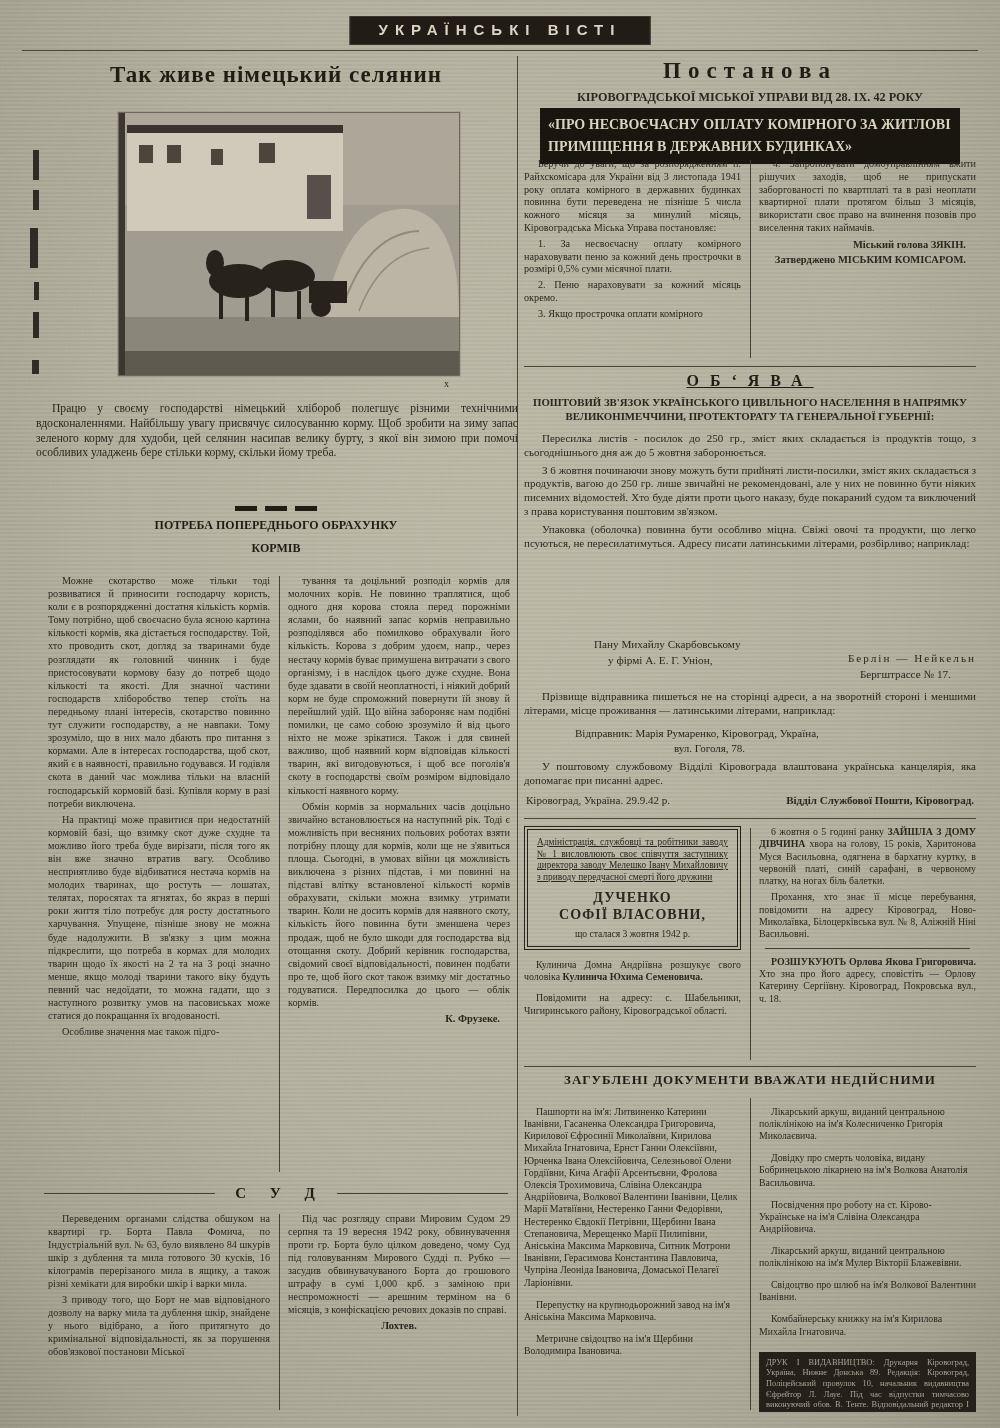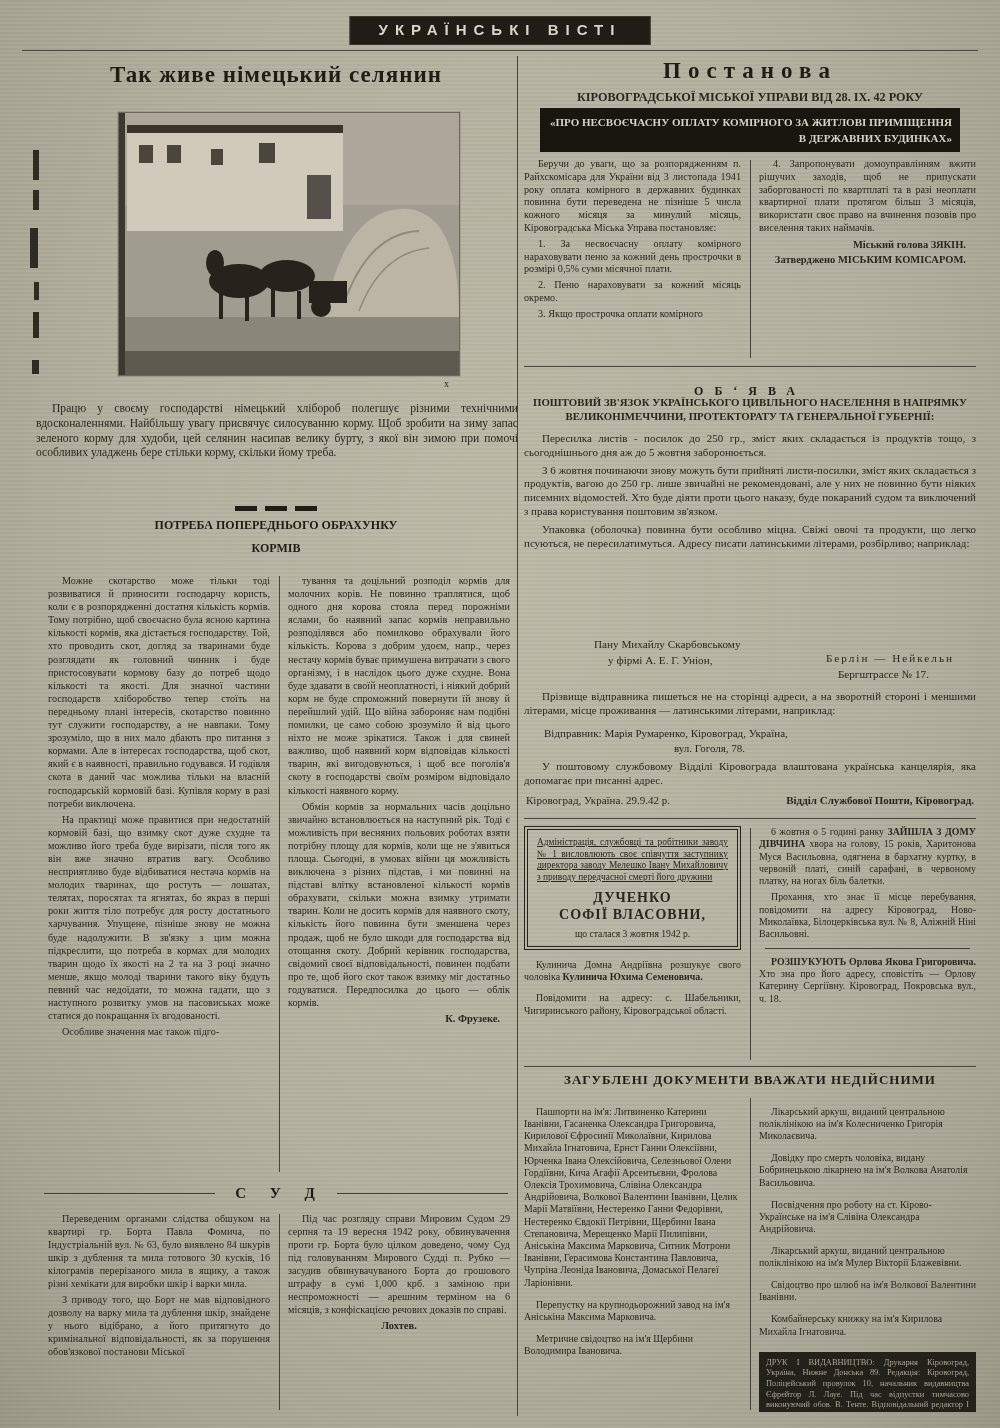--- a/index.html
+++ b/index.html
@@ -42,39 +42,39 @@
   .court-cols{margin:8px 0 0 18px;width:462px;height:200px;}
   .court-cols p{font-size:10.2px;line-height:13px;}
   .sig-c{text-align:center;font-weight:bold;margin-top:4px;font-size:10.5px;}
 
   
   .r-head{position:absolute;top:58px;left:524px;width:452px;margin:0;text-align:center;
     font-size:23px;font-weight:bold;letter-spacing:7px;color:#211d15;}
   .r-sub{position:absolute;top:90px;left:524px;width:452px;text-align:center;
     font-size:12.2px;font-weight:bold;}
   .r-box{position:absolute;top:108px;left:540px;width:404px;background:#191610;color:#d8d2c0;
-    text-align:right;font-weight:bold;font-size:11px;line-height:16px;padding:6px 8px;}
+    text-align:left;font-weight:bold;font-size:14px;line-height:22px;padding:6px 8px;}
   .res-cols{position:absolute;top:158px;left:524px;width:452px;height:202px;}
   .res-cols p{font-size:10.2px;line-height:12.8px;}
-  .ob-head{position:absolute;top:384px;left:524px;width:452px;text-align:center;
-    font-size:12px;font-weight:bold;letter-spacing:11px;color:#211d15;}
+  .ob-head{position:absolute;top:372px;left:524px;width:452px;text-align:center;
+    font-size:16px;font-weight:bold;letter-spacing:11px;color:#211d15;text-decoration:underline;}
   .ob-sub{position:absolute;top:396px;left:530px;width:440px;text-align:center;
     font-size:10.8px;font-weight:bold;line-height:13.5px;}
   .ob-paras{position:absolute;top:432px;left:524px;width:452px;}
   .ob-paras p{font-size:11px;line-height:13.8px;text-indent:18px;margin:0 0 4px;text-align:justify;}
   .addr{position:absolute;top:636px;left:524px;width:452px;height:48px;font-size:11.2px;line-height:16px;}
   .addr .l1{margin-left:70px;}
   .addr .l2{margin-left:84px;}
-  .addr-right{position:absolute;right:22px;top:14px;}
+  .addr-right{position:absolute;right:0;top:14px;}
   .addr-right .city{letter-spacing:2px;}
   .addr-right .street{margin-left:12px;}
   .sender-para{position:absolute;top:690px;left:524px;width:452px;margin:0;
     font-size:11px;line-height:13.8px;text-indent:18px;text-align:justify;}
   .sender-lines{position:absolute;top:726px;left:524px;width:452px;font-size:11px;line-height:15px;}
-  .sender-lines .sl1{margin-left:20px;}
+  .sender-lines .sl1{margin-left:51px;}
   .sender-lines .sl2{margin-left:150px;}
   .office-para{position:absolute;top:760px;left:524px;width:452px;margin:0;
     font-size:11px;line-height:13.8px;text-indent:18px;text-align:justify;}
   .footer-row{position:absolute;top:794px;left:524px;width:452px;display:flex;
     justify-content:space-between;font-size:11px;padding:0 2px;box-sizing:border-box;}
   .footer-row .fr-r{font-weight:bold;}
   .lower{position:absolute;top:826px;left:524px;width:452px;height:236px;}
   .lower p{font-size:9.9px;line-height:12.3px;}
   .obit{border:4px double #26221b;padding:7px 9px;background:rgba(255,255,255,0.03);}
   .obit .ob-b{margin:0;font-size:9.4px;line-height:11.7px;text-align:justify;text-decoration:underline;}

